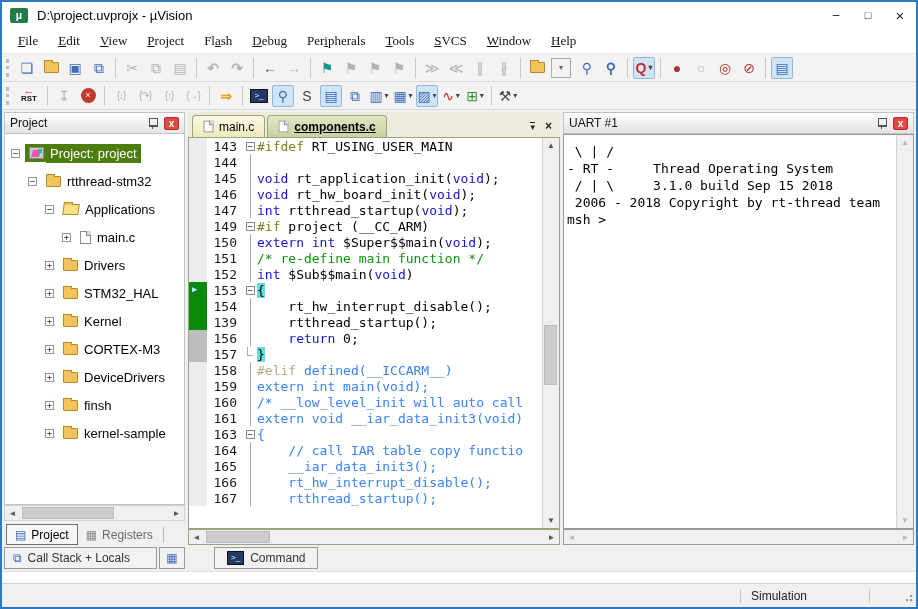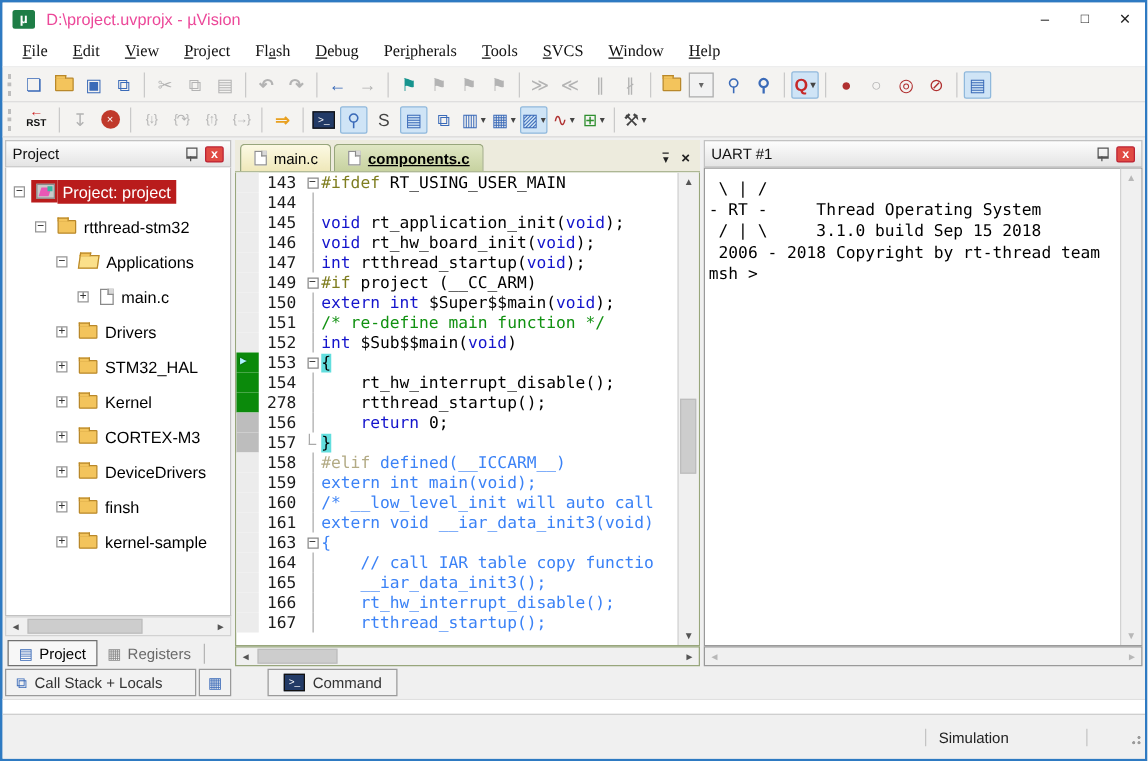--- a/index.html
+++ b/index.html
@@ -2,21 +2,21 @@
 <html><head>
 <meta charset="utf-8">
 <style>
   * { box-sizing: border-box; margin: 0; padding: 0; }
   body { width: 918px; height: 609px; font-family: "Liberation Sans", sans-serif; font-size: 13px; background:#fff; }
   .win { width: 918px; height: 609px; border: 2px solid #2e7ac2; background:#f0f0f0; display:flex; flex-direction:column; overflow:hidden; }
 
   
   .titlebar { height:26px; background:#fff; display:flex; align-items:center; flex:none; }
   .uv-logo { width:18px; height:15px; margin:0 9px 0 8px; background:#1e7d46; border-radius:2px; color:#fff; font-weight:bold; font-size:11px; text-align:center; line-height:15px; }
-  .title-text { color:#ec4899; }
+  .title-text { color:#000000; }
   .win-controls { margin-left:auto; display:flex; }
   .wc { width:32px; height:24px; display:flex; align-items:center; justify-content:center; color:#222; font-size:12px; }
 
   
   .menubar { height:26px; background:#fff; display:flex; align-items:center; padding-left:6px; flex:none; border-bottom:1px solid #e8e8e8;font-family:Liberation Serif, serif; }
   .menu-item { padding:3px 10px; color:#111; }
 
   
   .toolbar { height:28px; background:#f4f3f1; border-bottom:1px solid #d8d8d8; display:flex; align-items:center; padding-left:3px; flex:none; }
   .grip { width:5px; height:18px; border-left:3px dotted #bdbdbd; margin:0 4px 0 1px; }
@@ -48,21 +48,21 @@
   .leftcol { width:181px; flex:none; display:flex; flex-direction:column; margin-right:3px; }
   .panel-h { height:22px; background:linear-gradient(#fdfdfd,#e4e4e4); border:1px solid #c2c2c2; display:flex; align-items:center; padding:0 5px; font-size:12px; color:#111; flex:none; }
   .pin { position:relative; width:10px; height:12px; margin-left:auto; margin-right:6px; }
   .pin::before { content:""; position:absolute; left:1px; top:1px; width:7px; height:6px; border:1px solid #555; border-bottom:2px solid #555; }
   .pin::after { content:""; position:absolute; left:4px; top:8px; width:1px; height:4px; background:#555; }
   .close-red { width:15px; height:13px; background:#e04a43; border:1px solid #b23; border-radius:2px; color:#fff; font-size:10px; line-height:11px; text-align:center; font-weight:bold; }
   .tree { flex:1; background:#fff; border:1px solid #c2c2c2; border-top:none; overflow:hidden; padding-top:5px; }
   .trow { height:28px; display:flex; align-items:center; white-space:nowrap; }
   .exp { width:9px; height:9px; border:1px solid #969696; background:#fff; font-size:9px; line-height:7px; text-align:center; color:#333; margin-right:5px; flex:none; font-family:"DejaVu Sans Mono", monospace; }
   .tree-label { padding:2px 4px; }
-  .trow.sel .tree-iconwrap, .trow.sel .tree-label { background:#b91c1c; color:#fff; }
+  .trow.sel .tree-iconwrap, .trow.sel .tree-label { background:#4d7c0f; color:#fff; }
   .tree-iconwrap { padding:3px 2px 3px 4px; display:flex; align-items:center; }
   .i-file { width:11px; height:13px; background:#fff; border:1px solid #8a8a8a; position:relative; display:inline-block; }
   .i-file::before { content:""; position:absolute; right:-1px; top:-1px; width:4px; height:4px; background:#d8d8d8; border-left:1px solid #8a8a8a; border-bottom:1px solid #8a8a8a; }
   .i-target { width:15px; height:12px; position:relative; display:inline-block; background:#c9c9c9; border:1px solid #8a8a8a; }
   .i-target::before { content:""; position:absolute; left:2px; top:2px; width:8px; height:7px; background:#e958b5; transform:skewX(-18deg); }
   .i-target::after { content:""; position:absolute; right:1px; top:1px; width:4px; height:4px; background:#35b8a0; }
   .i-folder-open { width:16px; height:11px; background:#fbe08a; border:1px solid #b9882a; position:relative; transform:skewX(-8deg); display:inline-block; }
   .i-folder-open::before { content:""; position:absolute; top:-3px; left:-1px; width:7px; height:2px; background:#f3c45c; border:1px solid #b9882a; border-bottom:none; }
   .sb-h { height:16px; background:#f0f0f0; border:1px solid #d2d2d2; display:flex; align-items:center; flex:none; position:relative; }
   .sb-v { width:17px; background:#f0f0f0; border-left:1px solid #d2d2d2; display:flex; flex-direction:column; align-items:center; flex:none; position:relative; }
@@ -112,21 +112,21 @@
   .bottomrow { height:26px; display:flex; align-items:center; flex:none; padding:1px 0 1px 2px; }
   .cstack-zone { width:181px; flex:none; display:flex; align-items:center; margin-right:3px; }
   .cstack { display:flex; align-items:center; gap:6px; border:1px solid #9a9a9a; background:#f2f2f2; height:22px; padding:0 8px; font-size:12px; color:#333; flex:1; }
   .gridbtn { width:26px; height:22px; border:1px solid #9a9a9a; background:#f2f2f2; display:flex; align-items:center; justify-content:center; color:#3a6ab8; font-size:12px; margin-left:2px; }
   .cmd-zone { width:372px; flex:none; display:flex; }
   .cmdtab { margin-left:26px; display:flex; align-items:center; gap:6px; border:1px solid #9a9a9a; background:#f2f2f2; height:22px; padding:0 12px; font-size:12px; color:#333; }
   .cmd-icon { background:#223a66; color:#fff; font-size:8px; padding:2px 3px; border:1px solid #111; line-height:1; }
   .gap-strip { height:12px; background:#fff; border-top:1px solid #e0e0e0; flex:none; }
 
   
-  .statusbar { height:36px; border-top:1px solid #cfcfcf; background:#f0f0f0; display:flex; align-items:center; flex:none; font-size:12px; color:#222; }
+  .statusbar { height:24px; border-top:1px solid #cfcfcf; background:#f0f0f0; display:flex; align-items:center; flex:none; font-size:12px; color:#222; }
   .sb-sep { width:1px; height:14px; background:#c4c4c4; }
   .sb-sim { width:128px; padding-left:10px; }
   .sb-end { width:30px; }
   .grip2 { width:14px; height:14px; margin-right:2px; background:
     radial-gradient(circle at 80% 80%, #9a9a9a 1px, transparent 1.5px),
     radial-gradient(circle at 50% 80%, #9a9a9a 1px, transparent 1.5px),
     radial-gradient(circle at 80% 50%, #9a9a9a 1px, transparent 1.5px); }
 </style>
 </head>
 <body>
@@ -454,21 +454,21 @@
             <div class="cl"><span class="m "></span><span class="n">144</span><span class="f"><span class="fl"></span></span><span class="code"></span></div>
             <div class="cl"><span class="m "></span><span class="n">145</span><span class="f"><span class="fl"></span></span><span class="code"><span class="sk">void</span><span class="st"> rt_application_init(</span><span class="sk">void</span><span class="st">);</span></span></div>
             <div class="cl"><span class="m "></span><span class="n">146</span><span class="f"><span class="fl"></span></span><span class="code"><span class="sk">void</span><span class="st"> rt_hw_board_init(</span><span class="sk">void</span><span class="st">);</span></span></div>
             <div class="cl"><span class="m "></span><span class="n">147</span><span class="f"><span class="fl"></span></span><span class="code"><span class="sk">int</span><span class="st"> rtthread_startup(</span><span class="sk">void</span><span class="st">);</span></span></div>
             <div class="cl"><span class="m "></span><span class="n">149</span><span class="f"><span class="fm">−</span></span><span class="code"><span class="sp">#if</span><span class="st"> project (__CC_ARM)</span></span></div>
             <div class="cl"><span class="m "></span><span class="n">150</span><span class="f"><span class="fl"></span></span><span class="code"><span class="sk">extern</span><span class="st"> </span><span class="sk">int</span><span class="st"> $Super$$main(</span><span class="sk">void</span><span class="st">);</span></span></div>
             <div class="cl"><span class="m "></span><span class="n">151</span><span class="f"><span class="fl"></span></span><span class="code"><span class="sc">/* re-define main function */</span></span></div>
             <div class="cl"><span class="m "></span><span class="n">152</span><span class="f"><span class="fl"></span></span><span class="code"><span class="sk">int</span><span class="st"> $Sub$$main(</span><span class="sk">void</span><span class="st">)</span></span></div>
             <div class="cl"><span class="m green-arrow"></span><span class="n">153</span><span class="f"><span class="fm">−</span></span><span class="code"><span class="shb">{</span></span></div>
             <div class="cl"><span class="m green"></span><span class="n">154</span><span class="f"><span class="fl"></span></span><span class="code"><span class="st">    rt_hw_interrupt_disable();</span></span></div>
-            <div class="cl"><span class="m green"></span><span class="n">278</span><span class="f"><span class="fl"></span></span><span class="code"><span class="st">    rtthread_startup();</span></span></div>
+            <div class="cl"><span class="m green"></span><span class="n">139</span><span class="f"><span class="fl"></span></span><span class="code"><span class="st">    rtthread_startup();</span></span></div>
             <div class="cl"><span class="m gray"></span><span class="n">156</span><span class="f"><span class="fl"></span></span><span class="code"><span class="st">    </span><span class="sk">return</span><span class="st"> 0;</span></span></div>
             <div class="cl"><span class="m gray"></span><span class="n">157</span><span class="f"><span class="fe"></span></span><span class="code"><span class="shb">}</span></span></div>
             <div class="cl"><span class="m "></span><span class="n">158</span><span class="f"><span class="fl"></span></span><span class="code"><span class="spg">#elif</span><span class="sg"> defined(__ICCARM__)</span></span></div>
             <div class="cl"><span class="m "></span><span class="n">159</span><span class="f"><span class="fl"></span></span><span class="code"><span class="sg">extern int main(void);</span></span></div>
             <div class="cl"><span class="m "></span><span class="n">160</span><span class="f"><span class="fl"></span></span><span class="code"><span class="sg">/* __low_level_init will auto call</span></span></div>
             <div class="cl"><span class="m "></span><span class="n">161</span><span class="f"><span class="fl"></span></span><span class="code"><span class="sg">extern void __iar_data_init3(void)</span></span></div>
             <div class="cl"><span class="m "></span><span class="n">163</span><span class="f"><span class="fm">−</span></span><span class="code"><span class="sg">{</span></span></div>
             <div class="cl"><span class="m "></span><span class="n">164</span><span class="f"><span class="fl"></span></span><span class="code"><span class="sg">    // call IAR table copy functio</span></span></div>
             <div class="cl"><span class="m "></span><span class="n">165</span><span class="f"><span class="fl"></span></span><span class="code"><span class="sg">    __iar_data_init3();</span></span></div>
             <div class="cl"><span class="m "></span><span class="n">166</span><span class="f"><span class="fl"></span></span><span class="code"><span class="sg">    rt_hw_interrupt_disable();</span></span></div>

